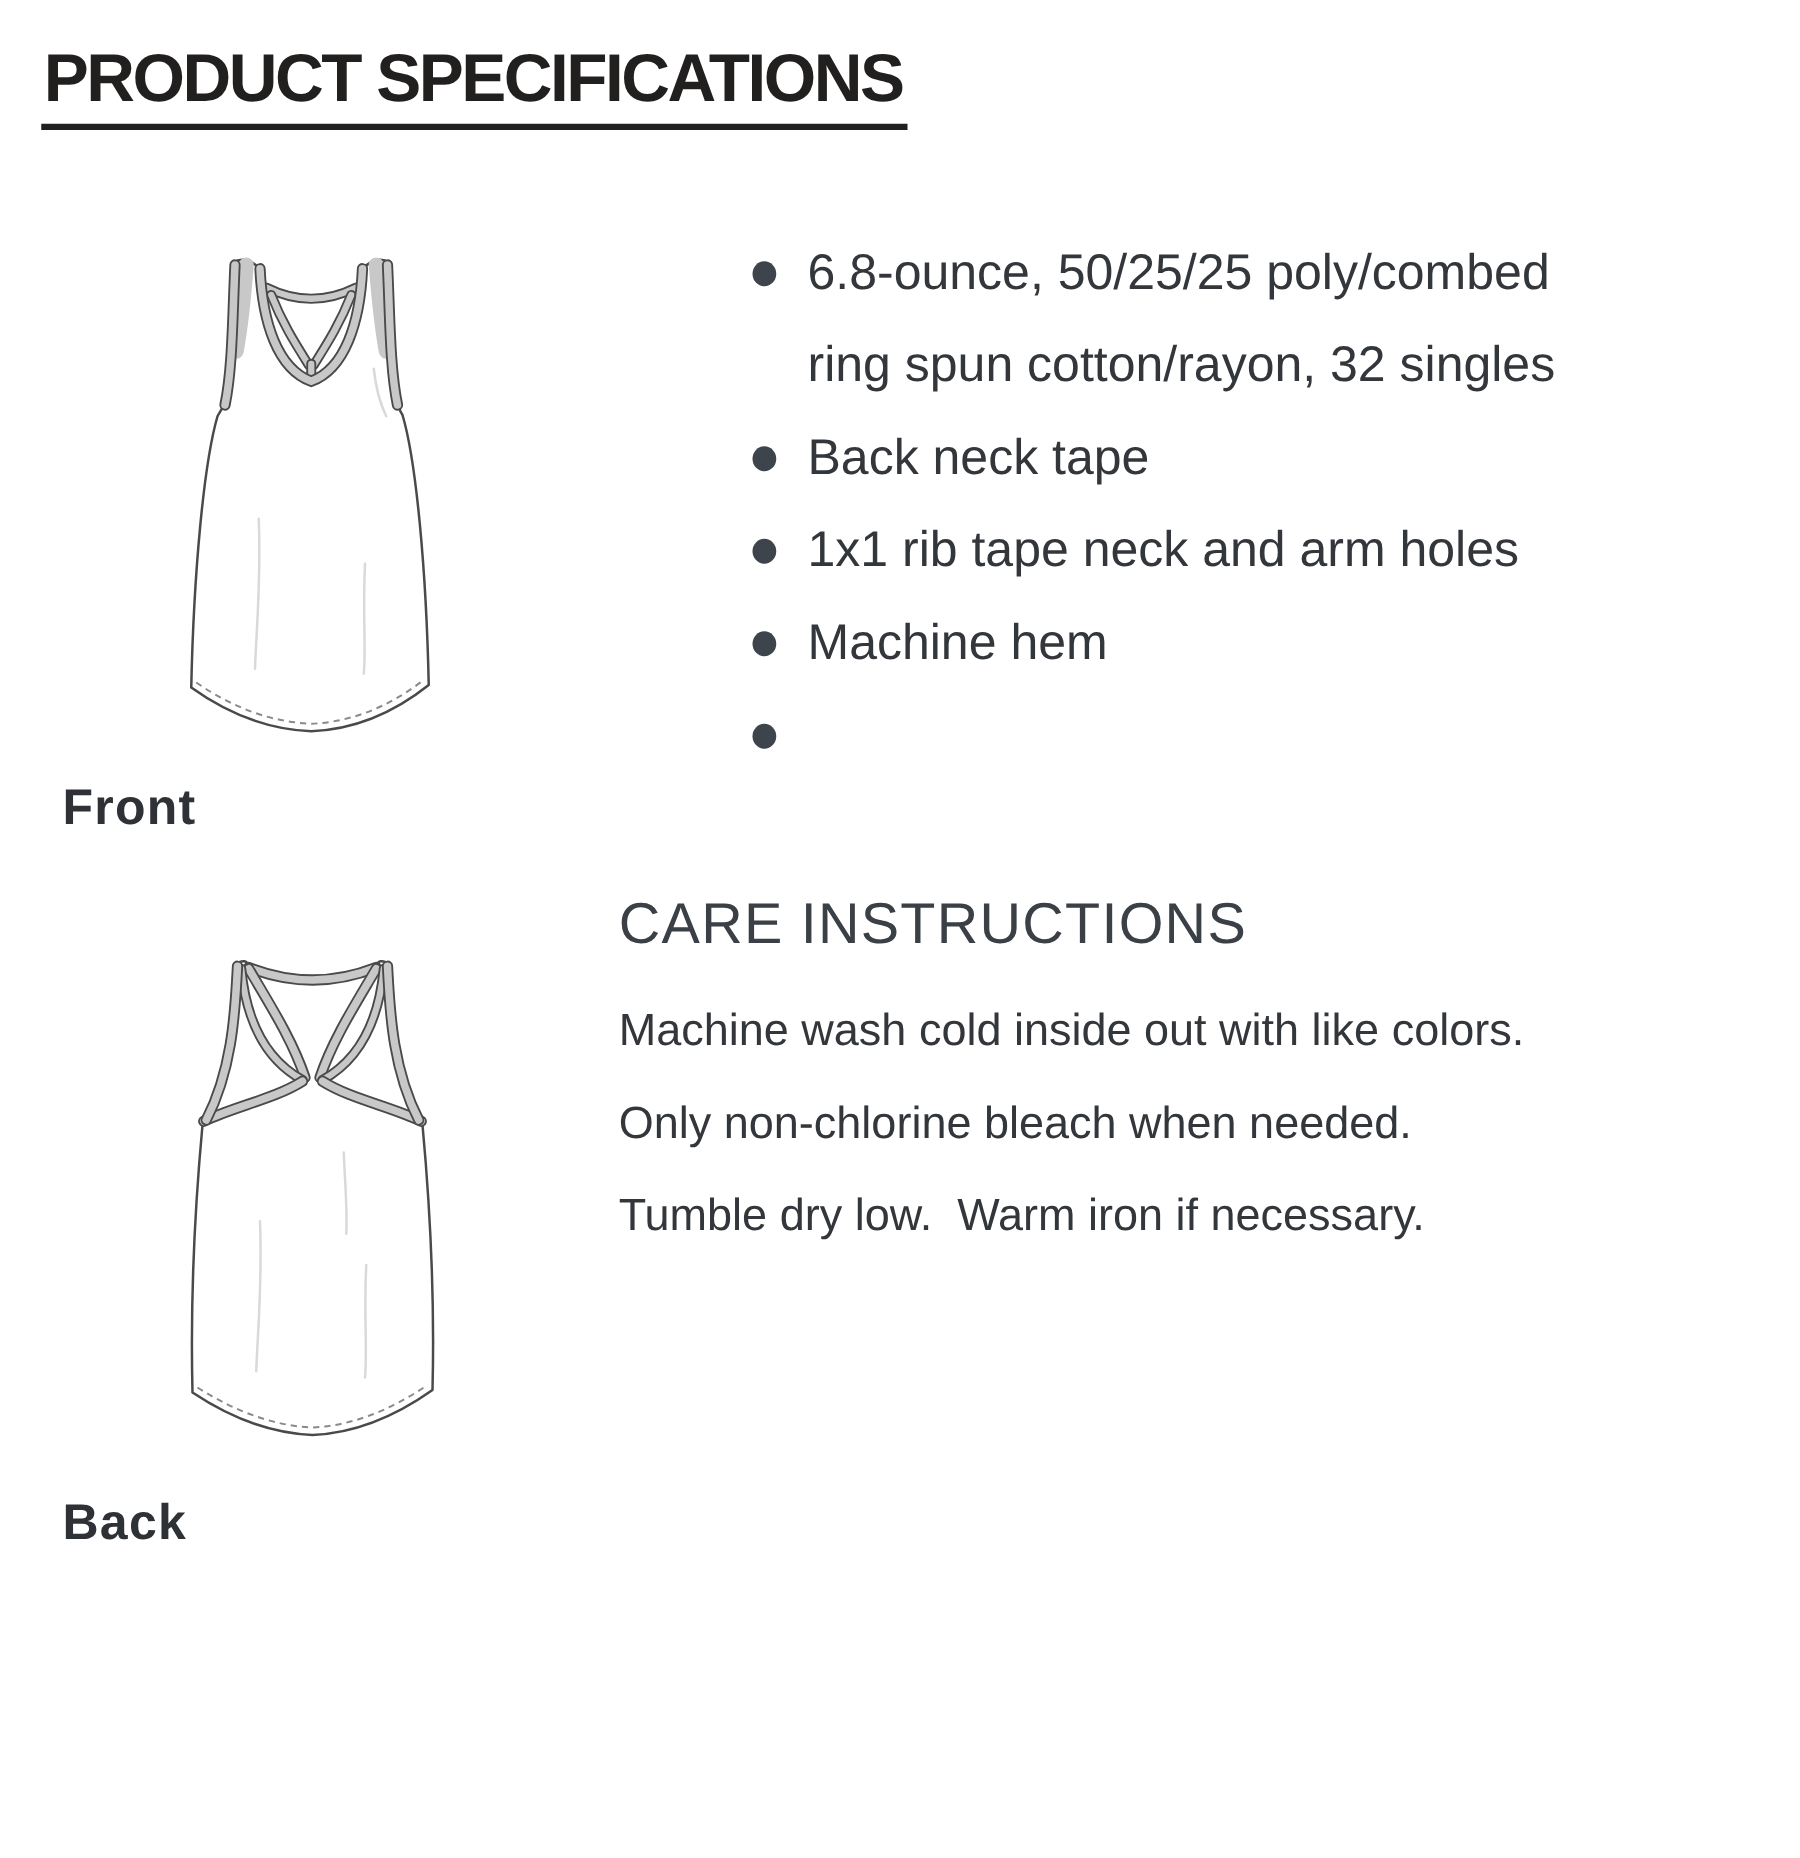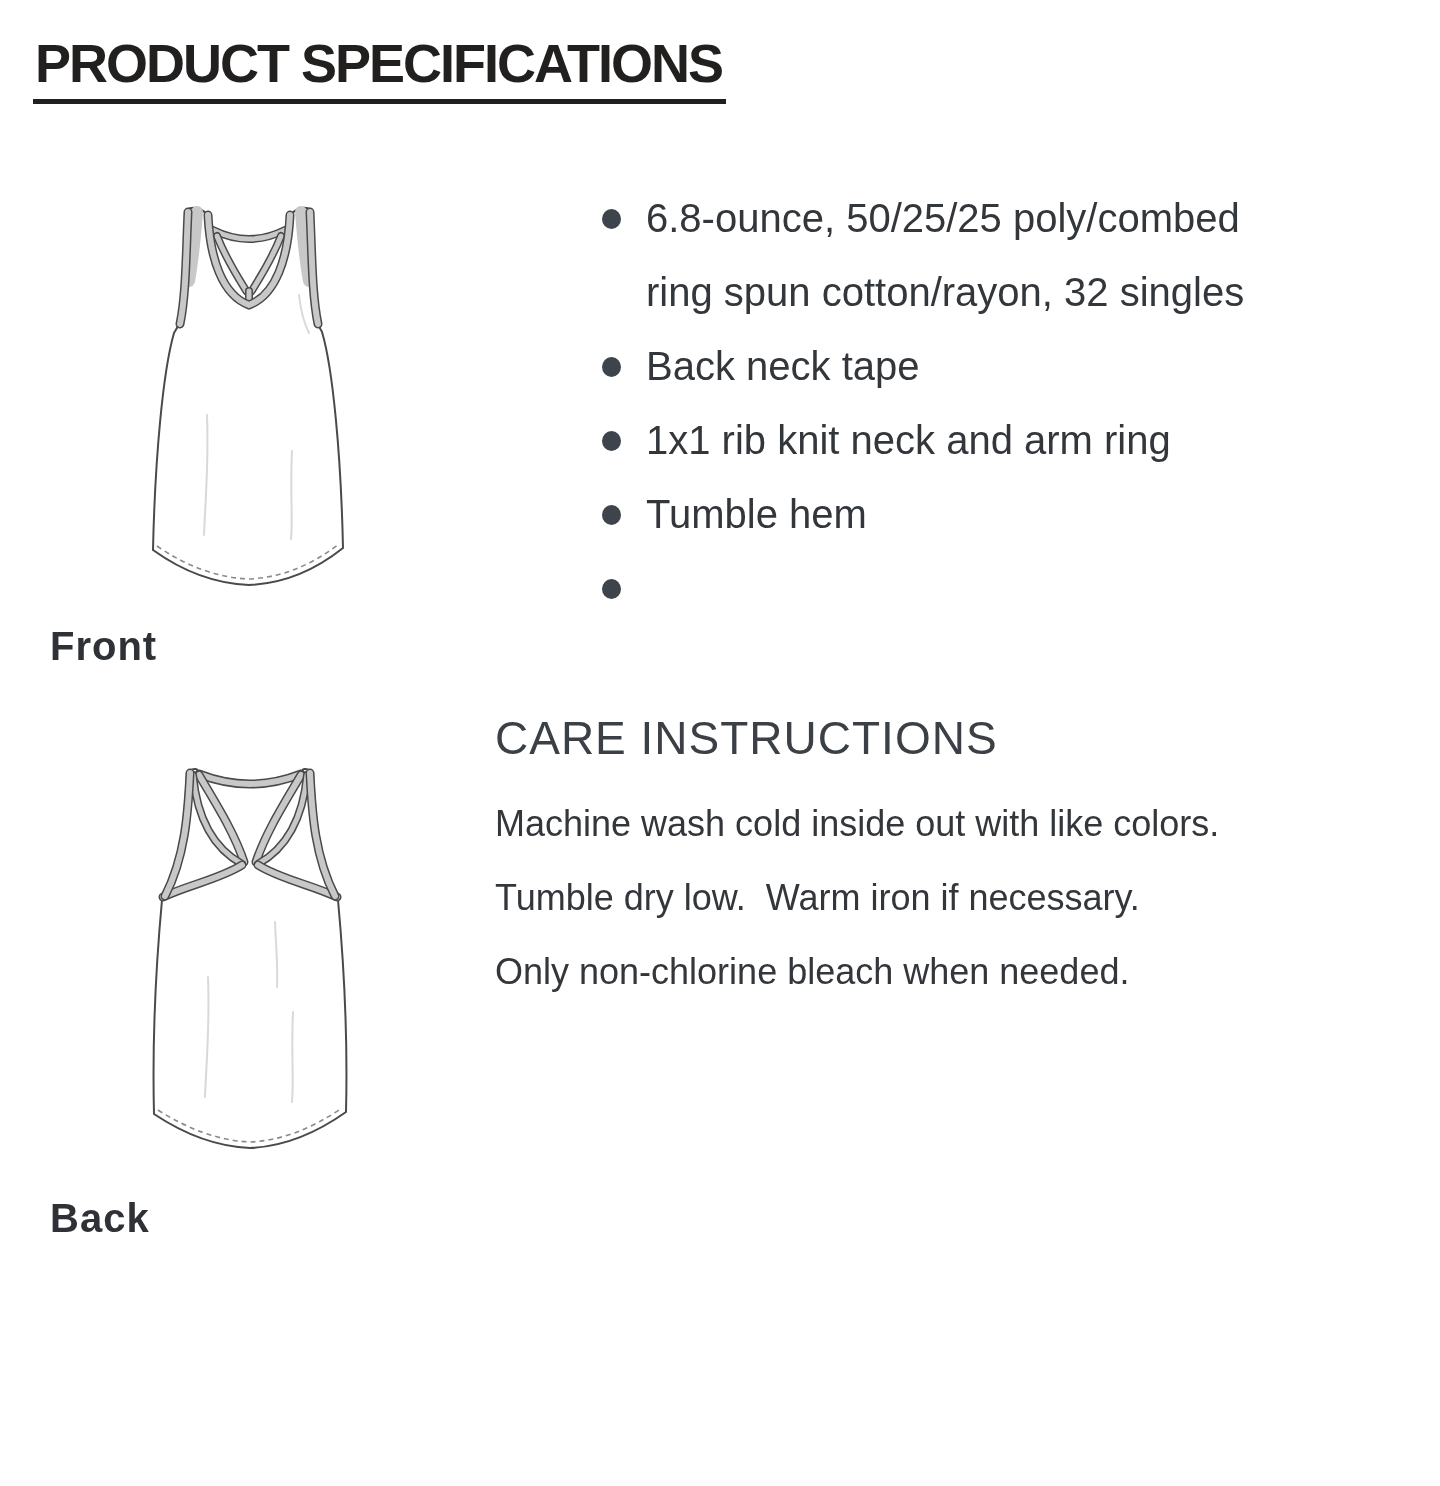--- a/index.html
+++ b/index.html
@@ -156,25 +156,25 @@
     <li>
       <span class="bullet-dot"></span>
       <span>6.8-ounce, 50/25/25 poly/combed ring spun cotton/rayon, 32 singles</span>
     </li>
     <li>
       <span class="bullet-dot"></span>
       <span>Back neck tape</span>
     </li>
     <li>
       <span class="bullet-dot"></span>
-      <span>1x1 rib knit neck and arm ring</span>
-    </li>
-    <li>
-      <span class="bullet-dot"></span>
-      <span>Tumble hem</span>
+      <span>1x1 rib tape neck and arm holes</span>
+    </li>
+    <li>
+      <span class="bullet-dot"></span>
+      <span>Machine hem</span>
     </li>
     <li>
       <span class="bullet-dot"></span>
     </li>
   </ul>
 
   <svg class="figure-back" viewBox="0 0 200 392" aria-hidden="true">
 
     <path class="silhouette" d="
       M37,10 C35,52 32,95 12,138
@@ -214,18 +214,18 @@
     <path class="wrinkle" d="M58,215 C60,265 56,305 55,335"></path>
     <path class="wrinkle" d="M143,250 C141,290 144,318 142,340"></path>
     <path class="wrinkle" d="M125,160 C126,185 128,205 127,225"></path>
   </svg>
   <div class="figure-label label-back">Back</div>
 
   <div class="care">
     <div class="care-heading">CARE INSTRUCTIONS</div>
     <div class="care-lines">
       <div>Machine wash cold inside out with like colors.</div>
+      <div>Only non-chlorine bleach when needed.</div>
       <div>Tumble dry low.  Warm iron if necessary.</div>
-      <div>Only non-chlorine bleach when needed.</div>
     </div>
   </div>
 
 </div>
 
 </body></html>

